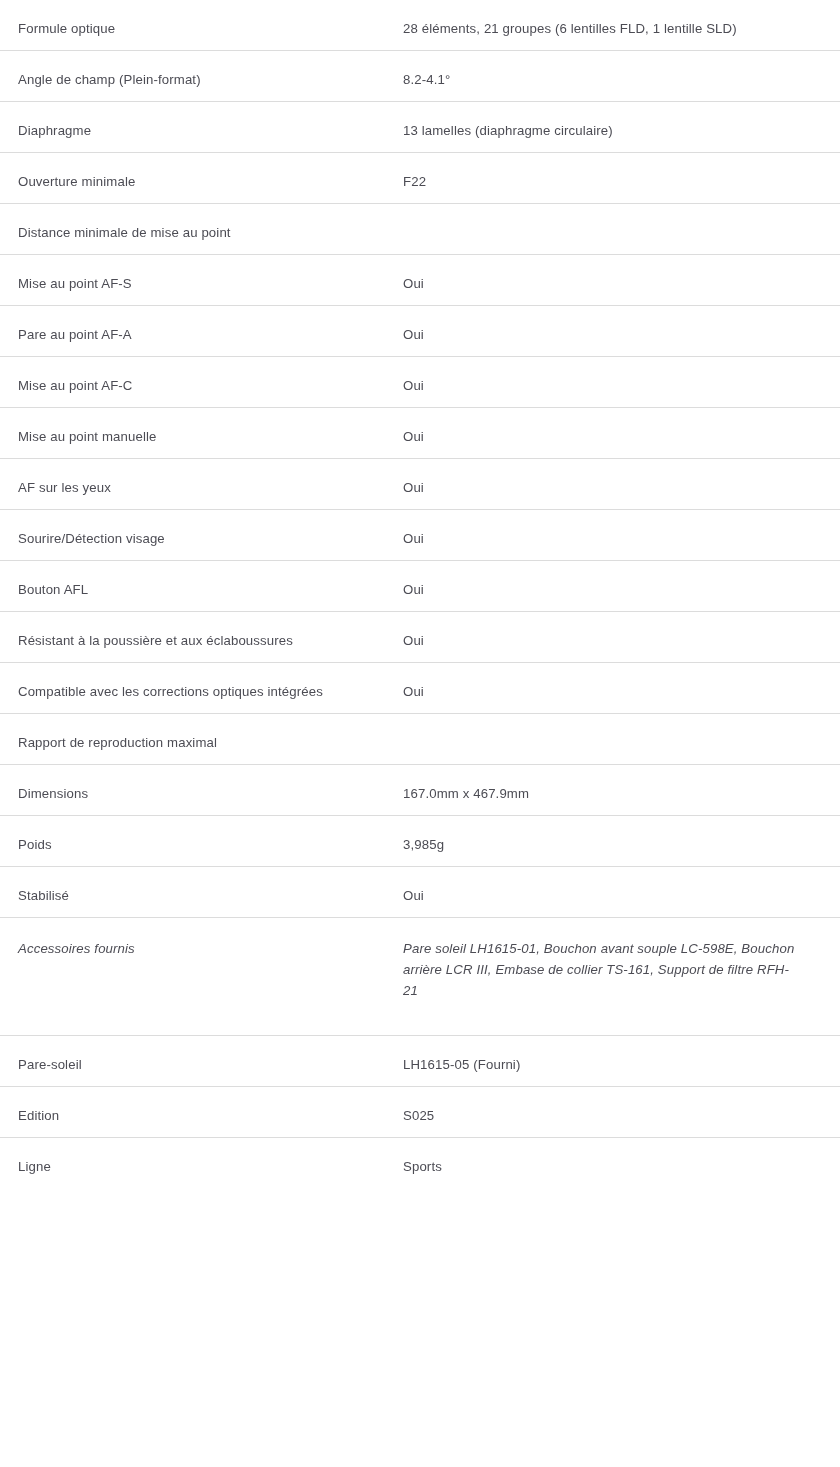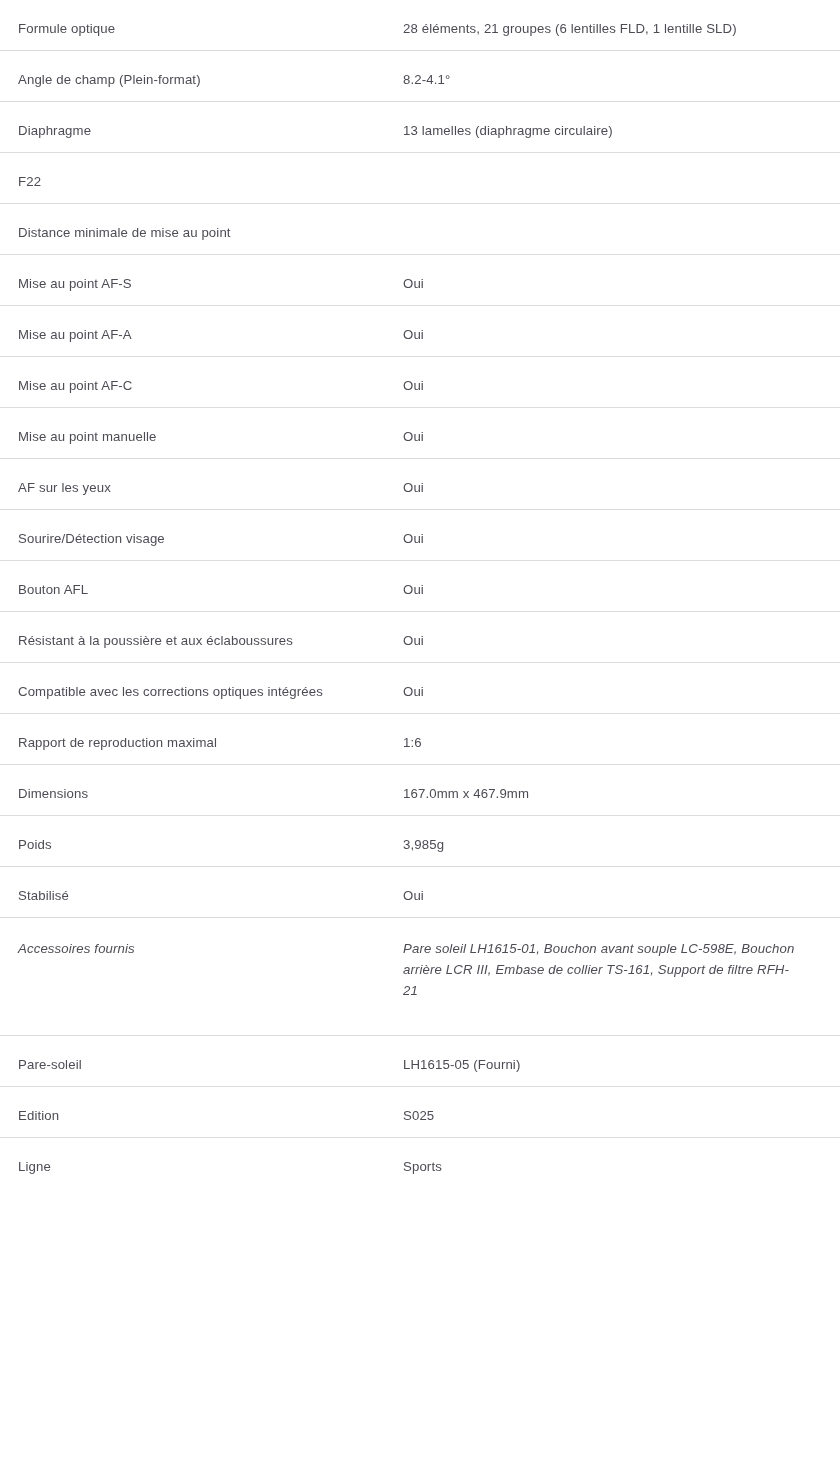--- a/index.html
+++ b/index.html
@@ -80,31 +80,32 @@
     </div>
     <div class="spec-row">
       <div class="spec-label">Angle de champ (Plein-format)</div>
       <div class="spec-value">8.2-4.1°</div>
     </div>
     <div class="spec-row">
       <div class="spec-label">Diaphragme</div>
       <div class="spec-value">13 lamelles (diaphragme circulaire)</div>
     </div>
     <div class="spec-row">
+      <div class="spec-label">Ouverture minimale</div>
       <div class="spec-value">F22</div>
     </div>
     <div class="spec-row">
       <div class="spec-label">Distance minimale de mise au point</div>
     </div>
     <div class="spec-row">
       <div class="spec-label">Mise au point AF-S</div>
       <div class="spec-value">Oui</div>
     </div>
     <div class="spec-row">
-      <div class="spec-label">Mise au point AF-A</div>
+      <div class="spec-label">Pare au point AF-A</div>
       <div class="spec-value">Oui</div>
     </div>
     <div class="spec-row">
       <div class="spec-label">Mise au point AF-C</div>
       <div class="spec-value">Oui</div>
     </div>
     <div class="spec-row">
       <div class="spec-label">Mise au point manuelle</div>
       <div class="spec-value">Oui</div>
     </div>
@@ -123,21 +124,20 @@
     <div class="spec-row">
       <div class="spec-label">Résistant à la poussière et aux éclaboussures</div>
       <div class="spec-value">Oui</div>
     </div>
     <div class="spec-row">
       <div class="spec-label">Compatible avec les corrections optiques intégrées</div>
       <div class="spec-value">Oui</div>
     </div>
     <div class="spec-row">
       <div class="spec-label">Rapport de reproduction maximal</div>
-      <div class="spec-value">1:6</div>
     </div>
     <div class="spec-row">
       <div class="spec-label">Dimensions</div>
       <div class="spec-value">167.0mm x 467.9mm</div>
     </div>
     <div class="spec-row">
       <div class="spec-label">Poids</div>
       <div class="spec-value">3,985g</div>
     </div>
     <div class="spec-row">

